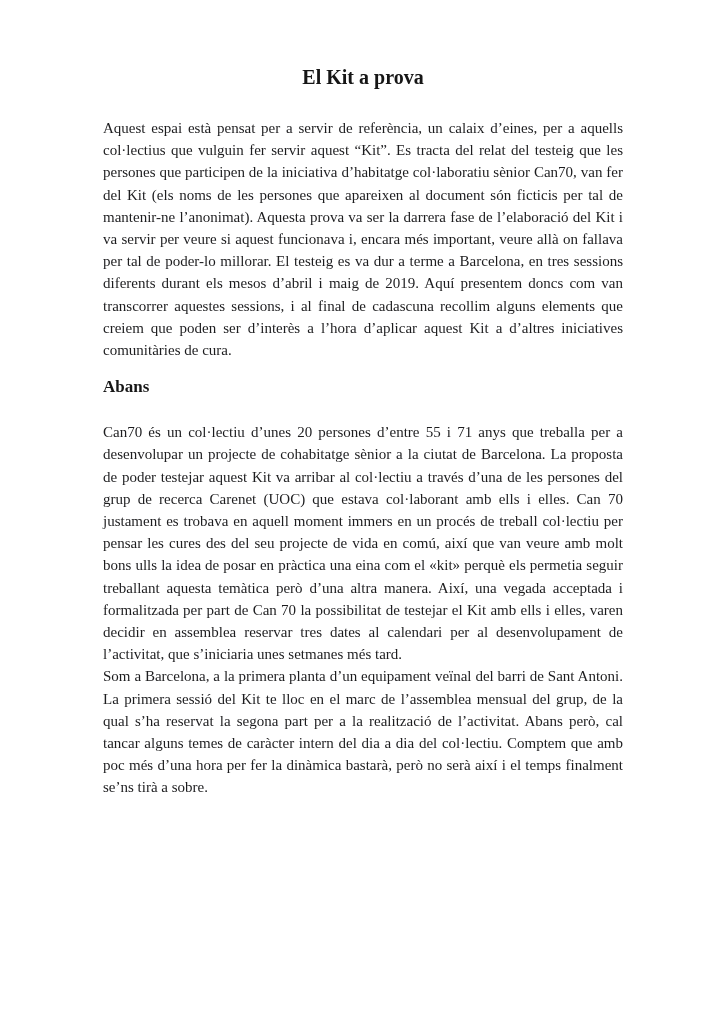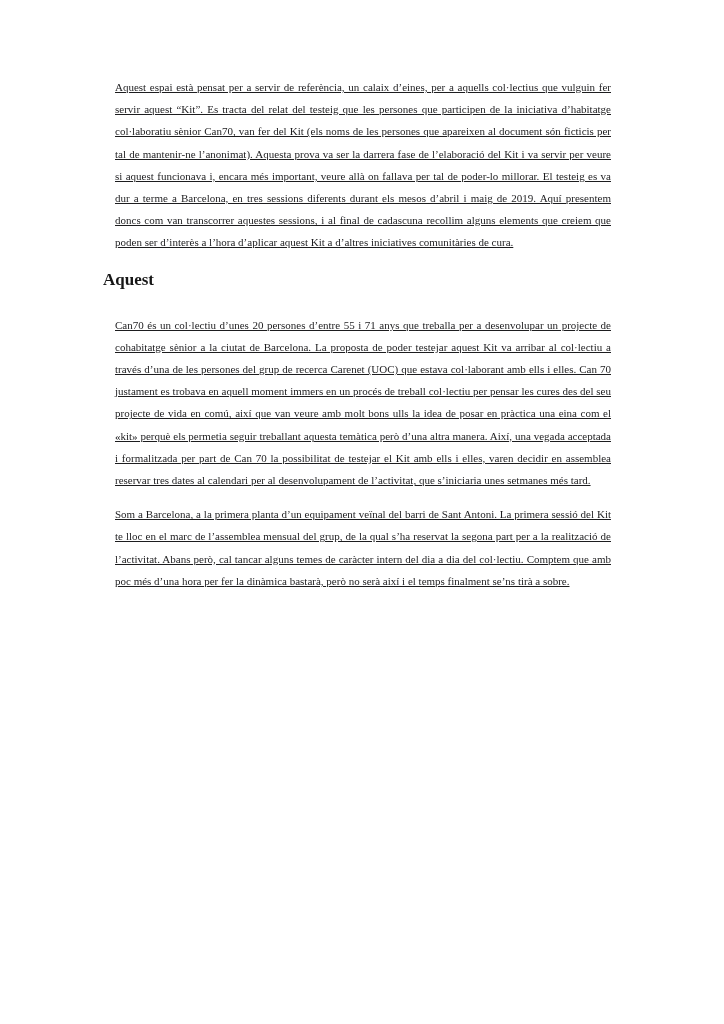--- a/index.html
+++ b/index.html
@@ -21,26 +21,25 @@
   }
   .doc-title {
     font-size: 20px;
     font-weight: bold;
     text-align: center;
     line-height: 26px;
     margin: 0 0 27px 0;
     color: #161616;
   }
   .body-par {
-    font-size: 11px;
+    font-size: 15px;
     line-height: 22.2px;
     text-align: justify;
     text-justify: inter-word;
-    margin: 12px;
-    text-decoration: underline;
+    margin: 0;
   }
   .section-heading {
     font-size: 17px;
     font-weight: bold;
     line-height: 25px;
     color: #161616;
     margin: 0;
   }
   .heading-inici {
     margin-top: 13px;
@@ -57,23 +56,24 @@
     content: "";
     display: inline-block;
     width: 0;
   }
 </style>
 </head>
 <body>
 
 <div class="page">
 
+  <h1 class="doc-title">El Kit a prova</h1>
 
   <p class="body-par">Aquest espai està pensat per a servir de referència, un calaix d’eines, per a aquells col·lectius que vulguin fer servir aquest “Kit”. Es tracta del relat del testeig que les persones que participen de la iniciativa d’habitatge col·laboratiu sènior Can70, van fer del Kit (els noms de les persones que apareixen al document són ficticis per tal de mantenir-ne l’anonimat).  Aquesta prova va ser la darrera fase de l’elaboració del Kit i va servir per veure si aquest funcionava i, encara més important, veure allà on fallava per tal de poder-lo millorar. El testeig es va dur a terme a Barcelona, en tres sessions diferents durant els mesos d’abril i maig de 2019. Aquí presentem doncs com van transcorrer aquestes sessions, i al final de cadascuna recollim alguns elements que creiem que poden ser d’interès a l’hora d’aplicar aquest Kit a d’altres iniciatives comunitàries de cura.</p>
 
-  <h2 class="section-heading heading-inici">Aquest</h2>
+  <h2 class="section-heading heading-inici">Abans</h2>
 
   <p class="body-par">Can70 és un col·lectiu d’unes 20 persones d’entre 55 i 71 anys que treballa per a desenvolupar un projecte de cohabitatge sènior a la ciutat de Barcelona. La proposta de poder testejar aquest Kit va arribar al col·lectiu a través d’una de les persones del grup de recerca Carenet (UOC) que estava col·laborant amb ells i elles. Can 70 justament es trobava en aquell moment immers en un procés de treball col·lectiu per pensar les cures des del seu projecte de vida en comú, així que van veure amb molt bons ulls la idea de posar en pràctica una eina com el «kit» perquè els permetia seguir treballant aquesta temàtica però d’una altra manera. Així, una vegada acceptada i formalitzada per part de Can 70 la possibilitat de testejar el Kit amb ells i elles, varen decidir en assemblea reservar tres dates al calendari per al desenvolupament de l’activitat, que s’iniciaria unes setmanes més tard.</p>
 
 
   <p class="body-par">Som a Barcelona, a la primera planta d’un equipament veïnal del barri de Sant Antoni. La primera sessió del Kit te lloc en el marc de l’assemblea mensual del grup, de la qual s’ha reservat la segona part per a la realització de l’activitat. Abans però, cal tancar alguns temes de caràcter intern del dia a dia del col·lectiu. Comptem que amb poc més d’una hora per fer la dinàmica bastarà, però no serà així i el temps finalment se’ns tirà a sobre.</p>
 
 </div>
 
 </body></html>

